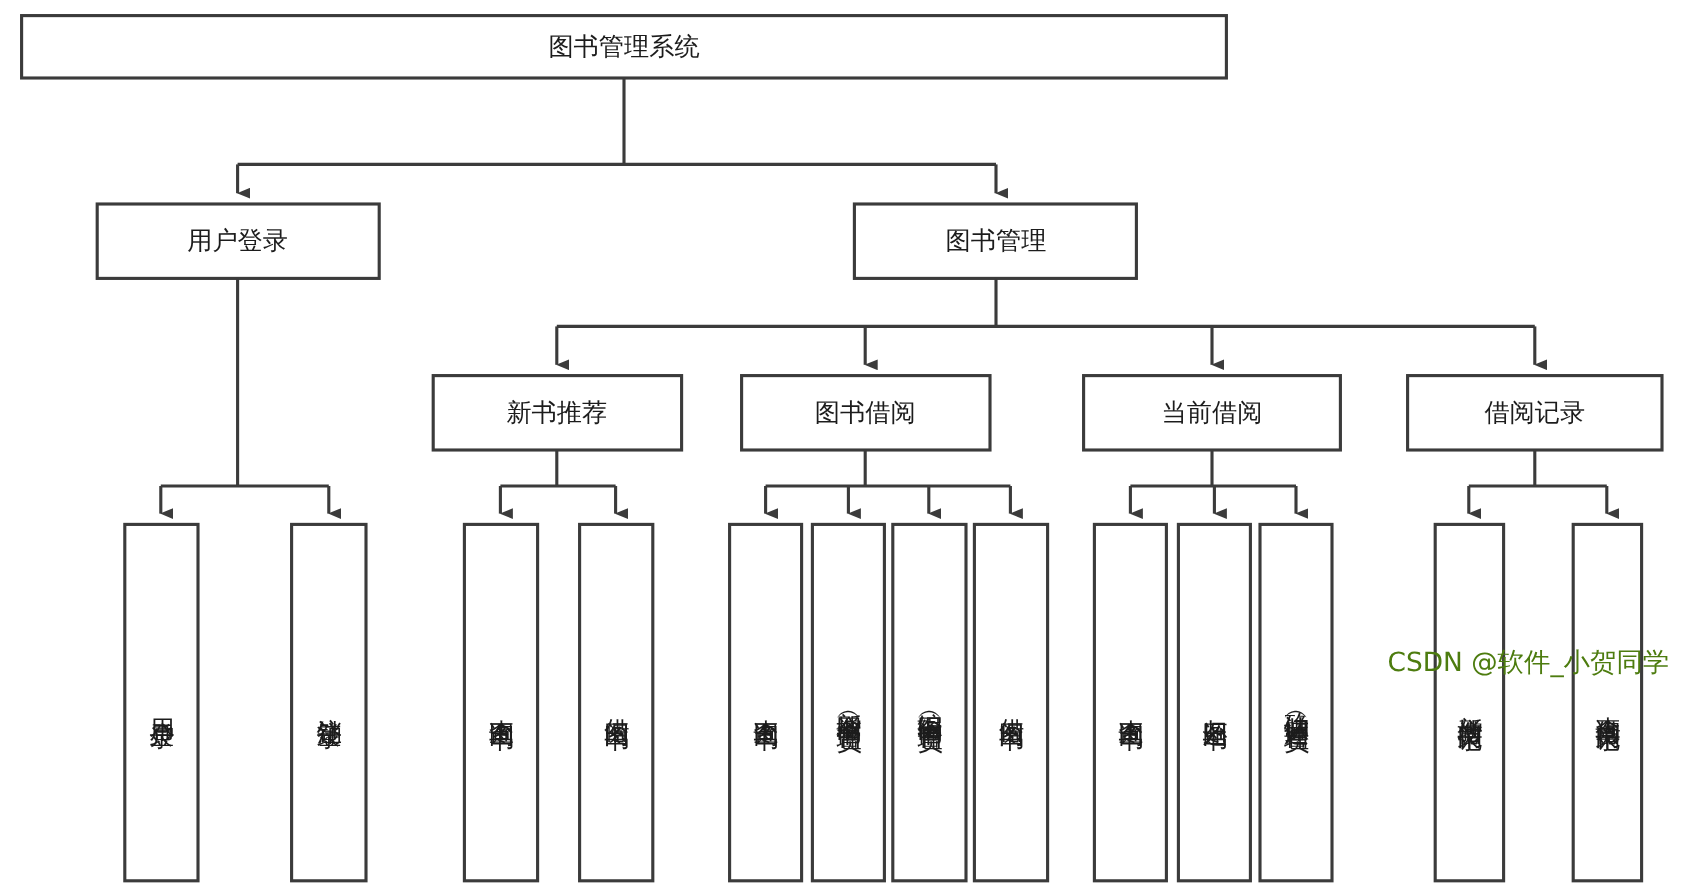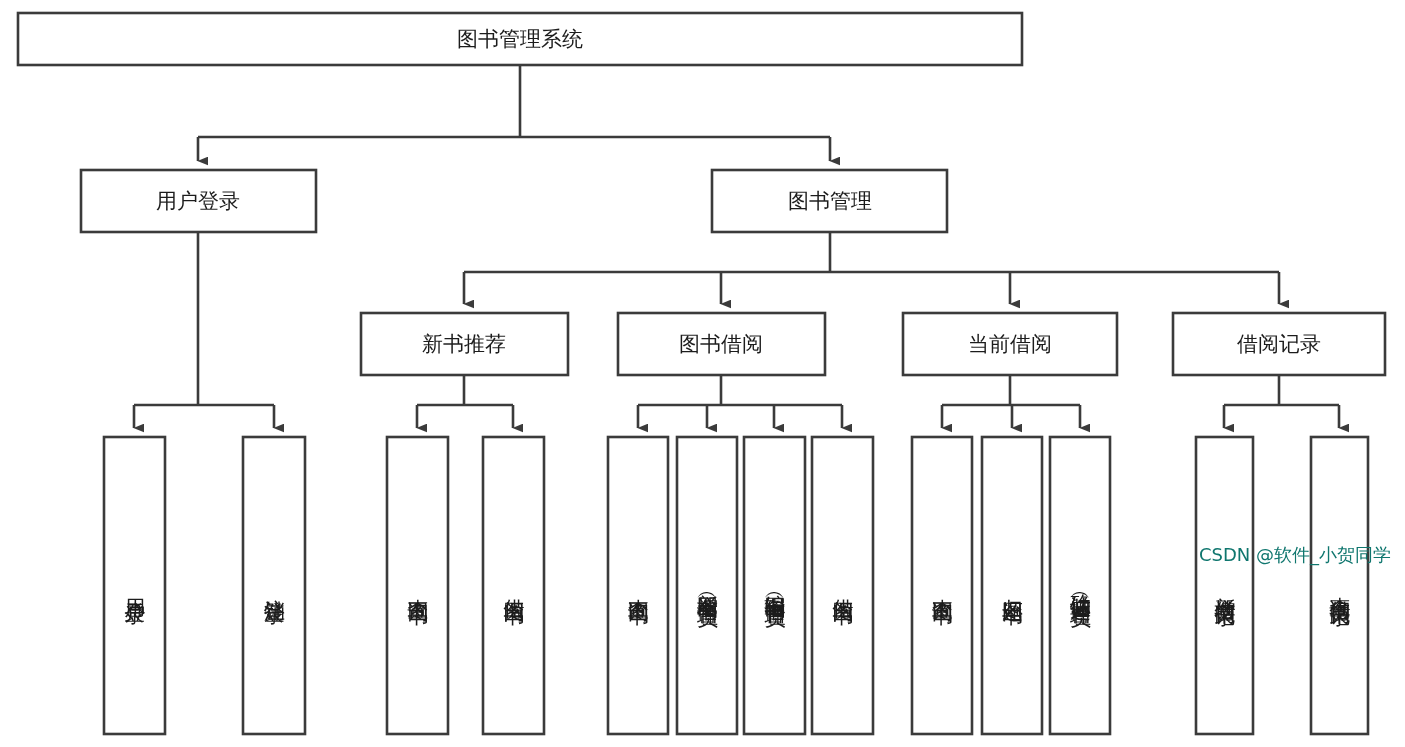--- a/index.html
+++ b/index.html
@@ -207,17 +207,17 @@
     justify-content: center;
     text-align: center;
     white-space: nowrap;
     pointer-events: none;
   }
   .watermark {
     position: absolute;
     right: 14px;
     bottom: 6px;
     font-family: "DejaVu Sans", "Liberation Sans", sans-serif;
-    font-size: 18px;
-    color: #0f766e;
+    font-size: 22px;
+    color: #4d7c0f;
     white-space: nowrap;
   }
 </style>
 
 </body></html>

